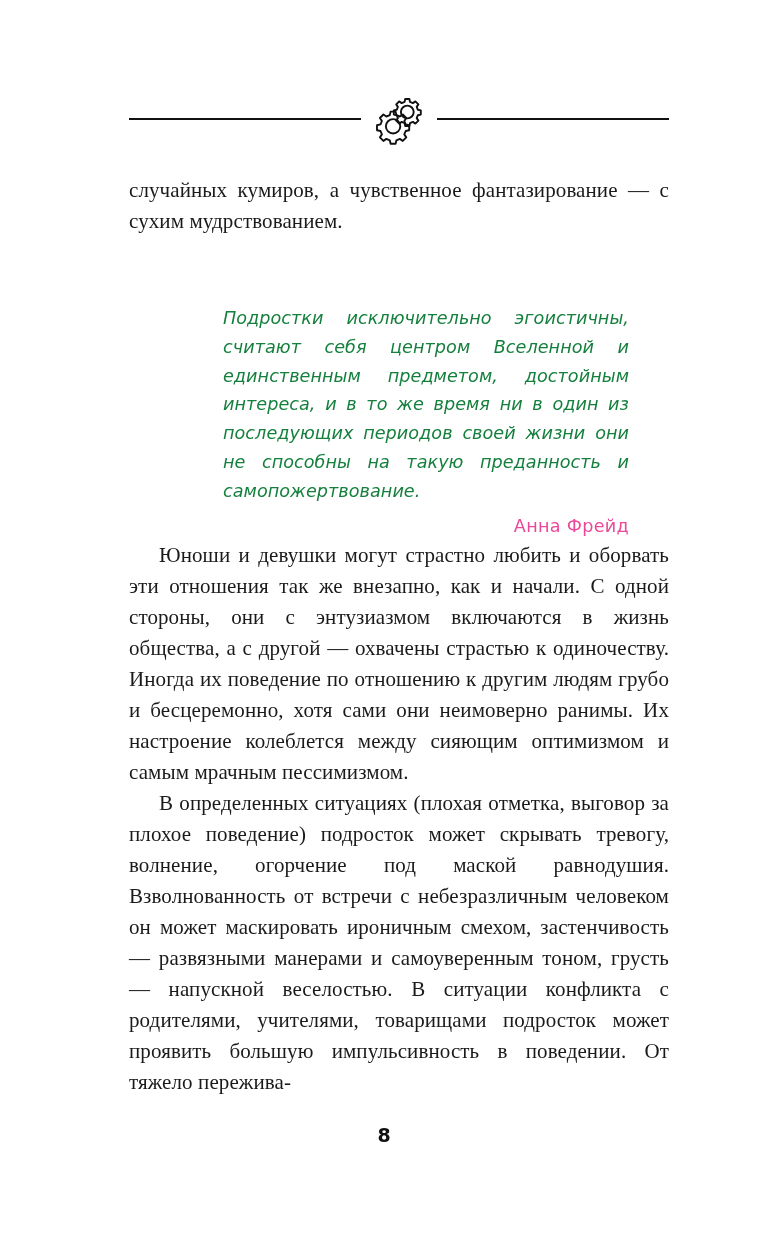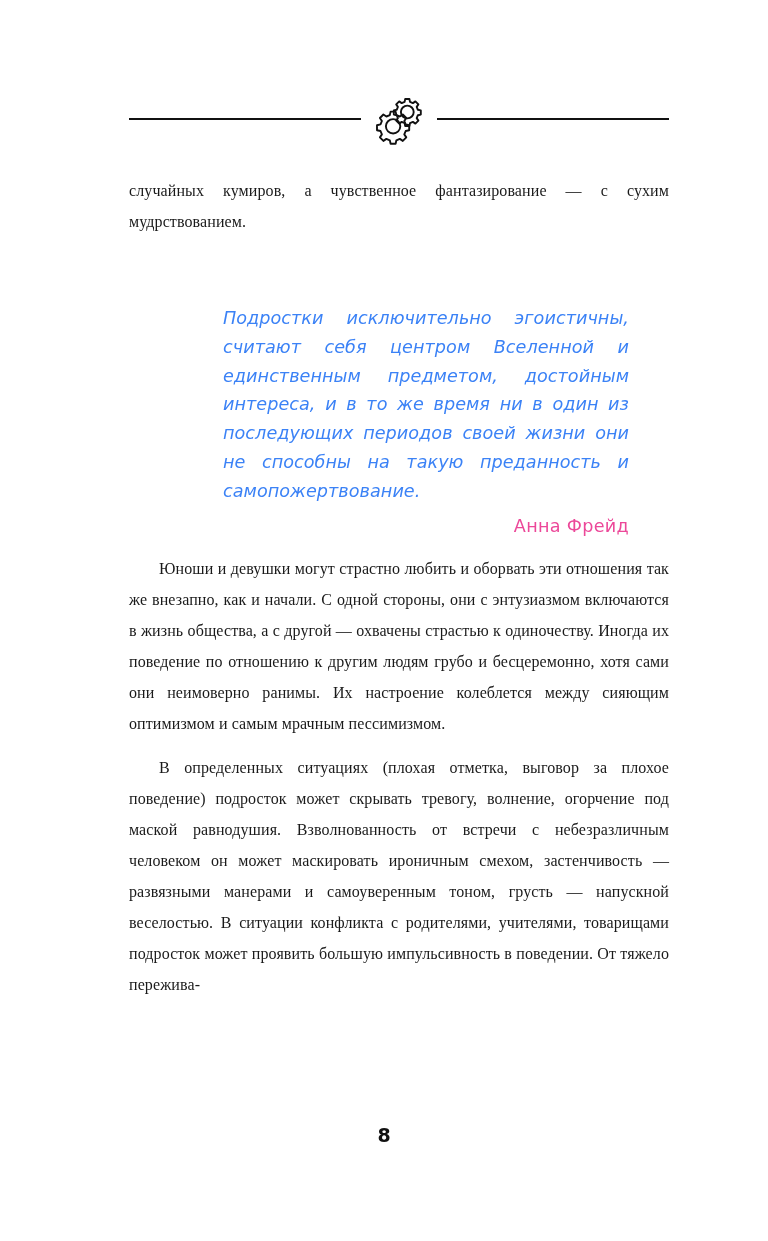--- a/index.html
+++ b/index.html
@@ -52,51 +52,51 @@
   
   .text-column {
     position: absolute;
     left: 129px;
     top: 175px;
     width: 540px;
   }
 
   p.body-par {
     margin: 0;
-    font-size: 16px;
+    font-size: 21px;
     line-height: 31px;
     text-align: justify;
     text-justify: inter-word;
     hyphens: manual;
     -webkit-hyphens: manual;
     letter-spacing: 0.1px;
   }
 
-  p.body-par.indent { text-indent: 30px; margin-top: 13px; }
+  p.body-par.indent { text-indent: 30px; }
   p.body-par.no-indent { text-indent: 0; }
 
   
   .opening { margin-bottom: 0; }
 
   
   .quote-block {
     margin-top: 67px;
     margin-bottom: 0;
     padding-left: 54px;
   }
 
   .quote-text {
     margin: 0;
     font-family: "DejaVu Sans", "Liberation Sans", sans-serif;
     font-style: italic;
     font-size: 17.6px;
     line-height: 28.8px;
     text-align: justify;
     text-justify: inter-word;
-    color: #3b82f6;
+    color: #15803d;
     letter-spacing: 0.05px;
   }
 
   .quote-author {
     margin: 7px 0 0 0;
     font-family: "DejaVu Sans", "Liberation Sans", sans-serif;
     font-style: normal;
     font-size: 17.6px;
     line-height: 27px;
     text-align: right;

